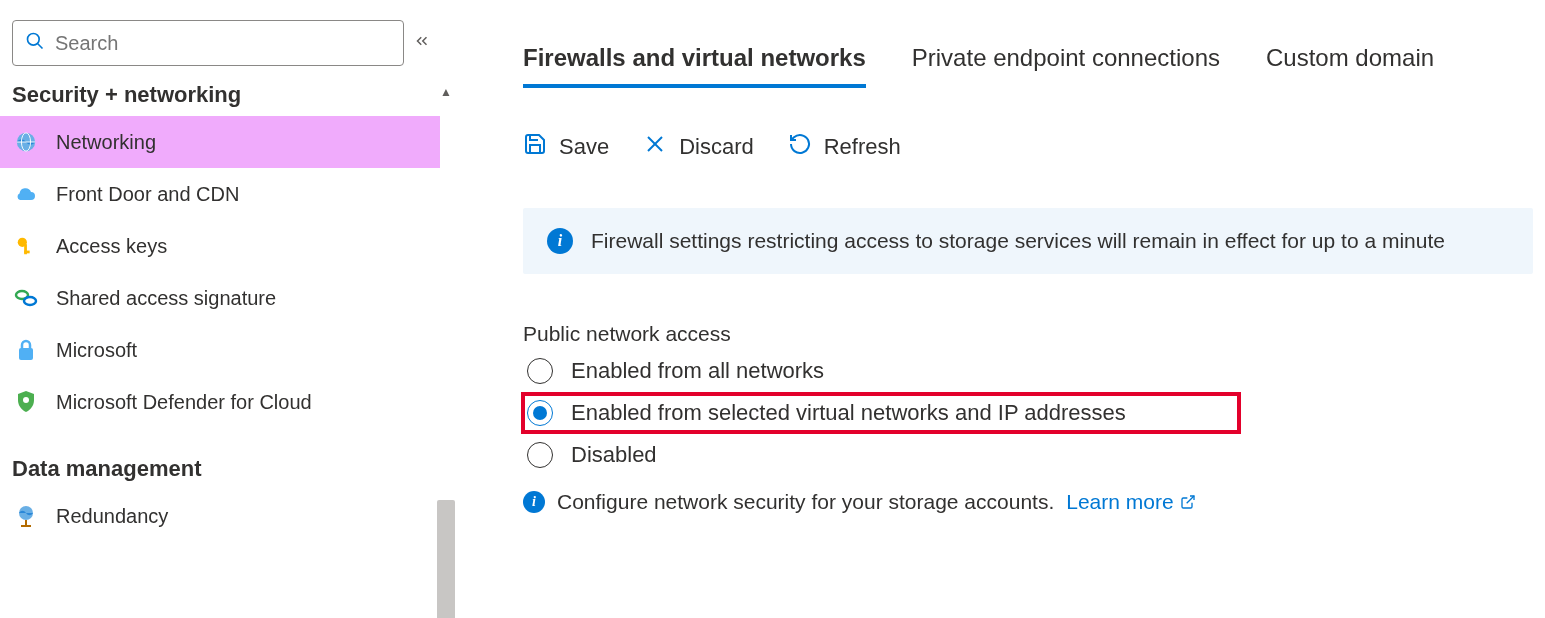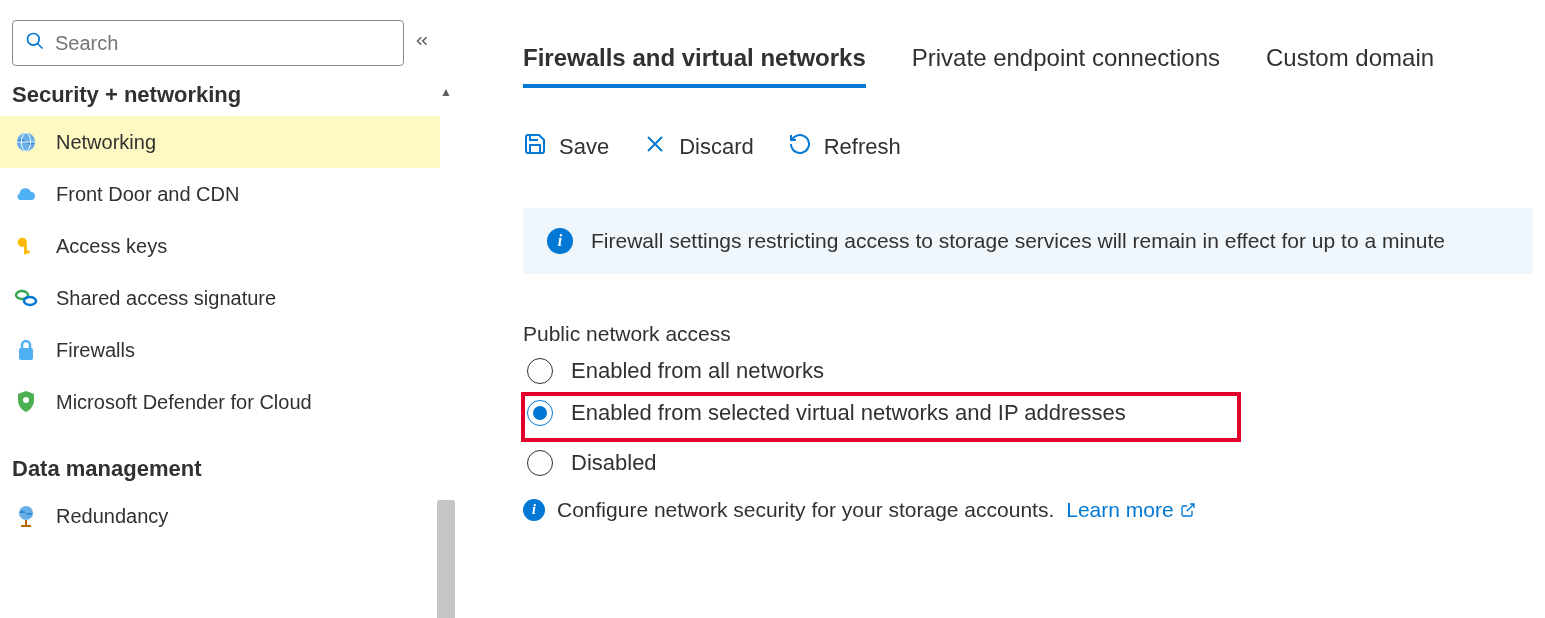--- a/index.html
+++ b/index.html
@@ -69,21 +69,21 @@
     .nav-item {
       display: flex;
       align-items: center;
       gap: 18px;
       padding: 14px 0 14px 14px;
       font-size: 20px;
       cursor: pointer;
       width: 440px;
     }
     .nav-item.active {
-      background: #fef9c3;
+      background: #f0abfc;
     }
     .nav-icon {
       width: 24px;
       height: 24px;
       display: inline-flex;
       align-items: center;
       justify-content: center;
       flex-shrink: 0;
     }
 
@@ -187,21 +187,21 @@
     }
     .radio-row {
       display: flex;
       align-items: flex-start;
       gap: 18px;
       padding: 8px 0 8px 4px;
       font-size: 22px;
     }
     .radio-row.highlighted {
       border: 4px solid #e3002b;
-      padding: 4px 0 12px 2px;
+      padding: 4px 0 4px 2px;
       width: 720px;
       margin-left: -2px;
     }
     .radio-outer {
       width: 26px; height: 26px;
       border: 1.5px solid #323130;
       border-radius: 50%;
       display: inline-flex;
       align-items: center;
       justify-content: center;
@@ -295,21 +295,21 @@
       </span>
       <span>Shared access signature</span>
     </div>
     <div class="nav-item">
       <span class="nav-icon">
         <svg width="20" height="22" viewBox="0 0 20 22">
             <rect x="3" y="9" width="14" height="12" rx="2" fill="#50b0f4"></rect>
             <path d="M6 9V6a4 4 0 0 1 8 0v3" fill="none" stroke="#50b0f4" stroke-width="2.5"></path>
           </svg>
       </span>
-      <span>Firewalls</span>
+      <span>Microsoft</span>
     </div>
     <div class="nav-item">
       <span class="nav-icon">
         <svg width="20" height="24" viewBox="0 0 20 24">
             <path d="M10 1l8 3v6c0 6-4 10-8 12-4-2-8-6-8-12V4l8-3z" fill="#4caf50"></path>
             <circle cx="10" cy="10" r="3" fill="#fff"></circle>
           </svg>
       </span>
       <span>Microsoft Defender for Cloud</span>
     </div>

